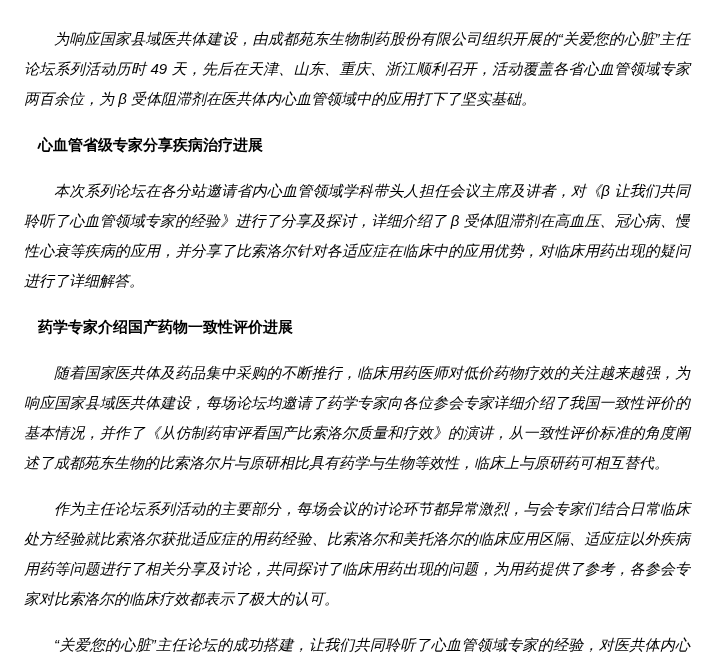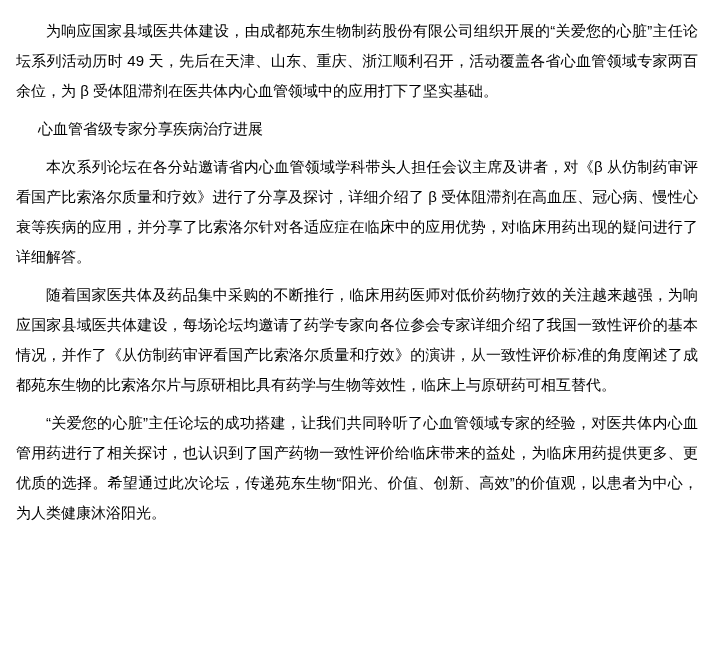--- a/index.html
+++ b/index.html
@@ -15,36 +15,39 @@
     color: #000000;
   }
   .doc {
     box-sizing: border-box;
     width: 712px;
     padding: 8px 6px 0 8px;
     font-size: 15px;
     line-height: 30px;
   }
   .doc p {
-    margin: 8px;
+    margin: 16px;
     text-indent: 2em;
     text-align: justify;
     text-justify: inter-ideograph;
+    font-style: italic;
   }
   .doc h2 {
     margin: 5px 0 0 0;
     font-size: 15px;
     line-height: 30px;
-    font-weight: normal;
+    font-weight: bold;
     text-indent: 2em;
   }
 </style>
 </head>
 <body>
 
 <div class="doc">
   <p>为响应国家县域医共体建设，由成都苑东生物制药股份有限公司组织开展的“关爱您的心脏”主任论坛系列活动历时 49 天，先后在天津、山东、重庆、浙江顺利召开，活动覆盖各省心血管领域专家两百余位，为 β 受体阻滞剂在医共体内心血管领域中的应用打下了坚实基础。</p>
   <h2>心血管省级专家分享疾病治疗进展</h2>
-  <p>本次系列论坛在各分站邀请省内心血管领域学科带头人担任会议主席及讲者，对《β 从仿制药审评看国产比索洛尔质量和疗效》进行了分享及探讨，详细介绍了 β 受体阻滞剂在高血压、冠心病、慢性心衰等疾病的应用，并分享了比索洛尔针对各适应症在临床中的应用优势，对临床用药出现的疑问进行了详细解答。</p>
+  <p>本次系列论坛在各分站邀请省内心血管领域学科带头人担任会议主席及讲者，对《β 让我们共同聆听了心血管领域专家的经验》进行了分享及探讨，详细介绍了 β 受体阻滞剂在高血压、冠心病、慢性心衰等疾病的应用，并分享了比索洛尔针对各适应症在临床中的应用优势，对临床用药出现的疑问进行了详细解答。</p>
+  <h2>药学专家介绍国产药物一致性评价进展</h2>
   <p>随着国家医共体及药品集中采购的不断推行，临床用药医师对低价药物疗效的关注越来越强，为响应国家县域医共体建设，每场论坛均邀请了药学专家向各位参会专家详细介绍了我国一致性评价的基本情况，并作了《从仿制药审评看国产比索洛尔质量和疗效》的演讲，从一致性评价标准的角度阐述了成都苑东生物的比索洛尔片与原研相比具有药学与生物等效性，临床上与原研药可相互替代。</p>
+  <p>作为主任论坛系列活动的主要部分，每场会议的讨论环节都异常激烈，与会专家们结合日常临床处方经验就比索洛尔获批适应症的用药经验、比索洛尔和美托洛尔的临床应用区隔、适应症以外疾病用药等问题进行了相关分享及讨论，共同探讨了临床用药出现的问题，为用药提供了参考，各参会专家对比索洛尔的临床疗效都表示了极大的认可。</p>
   <p>“关爱您的心脏”主任论坛的成功搭建，让我们共同聆听了心血管领域专家的经验，对医共体内心血管用药进行了相关探讨，也认识到了国产药物一致性评价给临床带来的益处，为临床用药提供更多、更优质的选择。希望通过此次论坛，传递苑东生物“阳光、价值、创新、高效”的价值观，以患者为中心，为人类健康沐浴阳光。</p>
 
 </div>
 
 </body></html>

